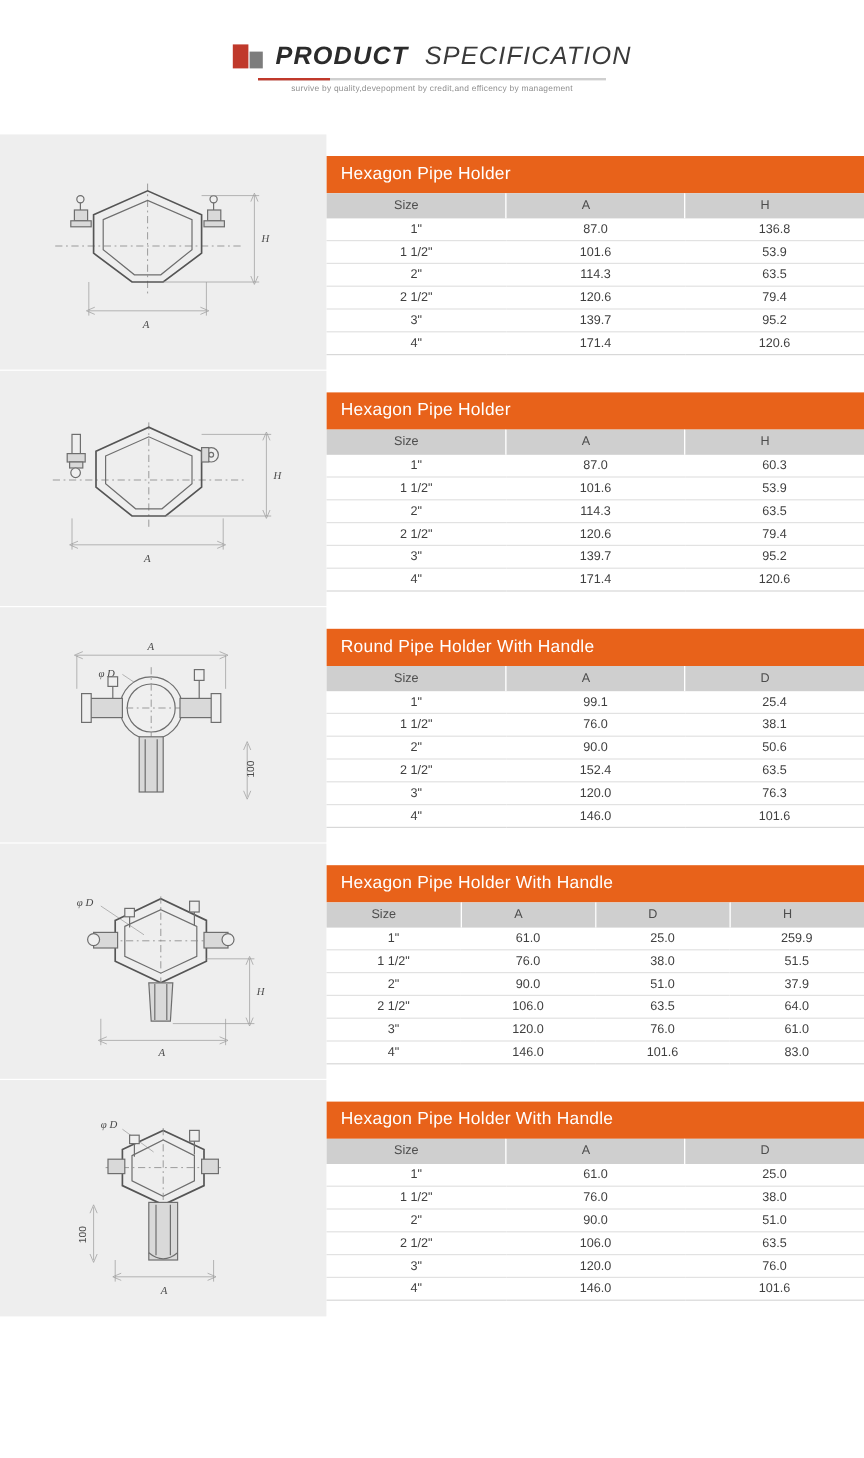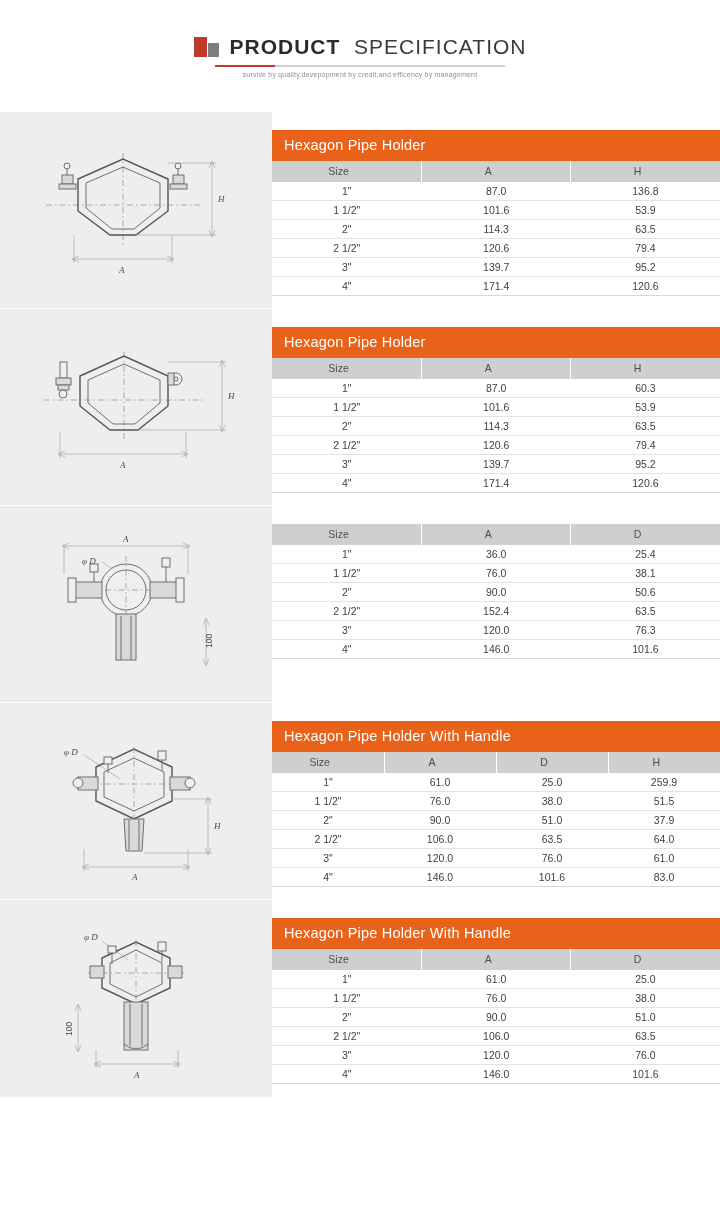--- a/index.html
+++ b/index.html
@@ -40,20 +40,21 @@
   }
   .logo-mark .sq2 {
     position: absolute; left: 14px; top: 9px;
     width: 11px; height: 14px; background: #7d7d7d;
   }
   .title-text {
     font-size: 21px;
     letter-spacing: 1px;
     color: #2b2b2b;
     font-weight: bold;
+    font-style: italic;
   }
   .title-text .thin { font-weight: normal; color: #3a3a3a; }
   .rule {
     width: 290px; height: 2px;
     background: #cfcfcf;
     margin: 5px auto 4px auto;
   }
   .rule .seg { width: 60px; height: 2px; background: #c0392b; }
   .subtitle {
     font-size: 7px;
@@ -350,32 +351,33 @@
         <line class="ln" x1="115" y1="92" x2="115" y2="136"></line>
 
         <line class="thin" x1="190" y1="96" x2="190" y2="140"></line>
         <path class="thin" d="M187 101 L190 94 L193 101"></path>
         <path class="thin" d="M187 135 L190 142 L193 135"></path>
         <text class="lbl" x="196" y="124" transform="rotate(-90 196 124)">100</text>
       </svg>
     </div>
     <div class="tbl-cell">
       <div class="tbl-inner">
+        <div class="tbl-title">Round Pipe Holder With Handle</div>
         <table>
           <thead>
             <tr>
               <th style="width:33.4%">Size</th>
               <th style="width:33.3%">A</th>
               <th style="width:33.3%">D</th>
             </tr>
           </thead>
           <tbody>
             <tr>
               <td>1"</td>
-              <td>36.0</td>
+              <td>99.1</td>
               <td>25.4</td>
             </tr>
             <tr>
               <td>1 1/2"</td>
               <td>76.0</td>
               <td>38.1</td>
             </tr>
             <tr>
               <td>2"</td>
               <td>90.0</td>

